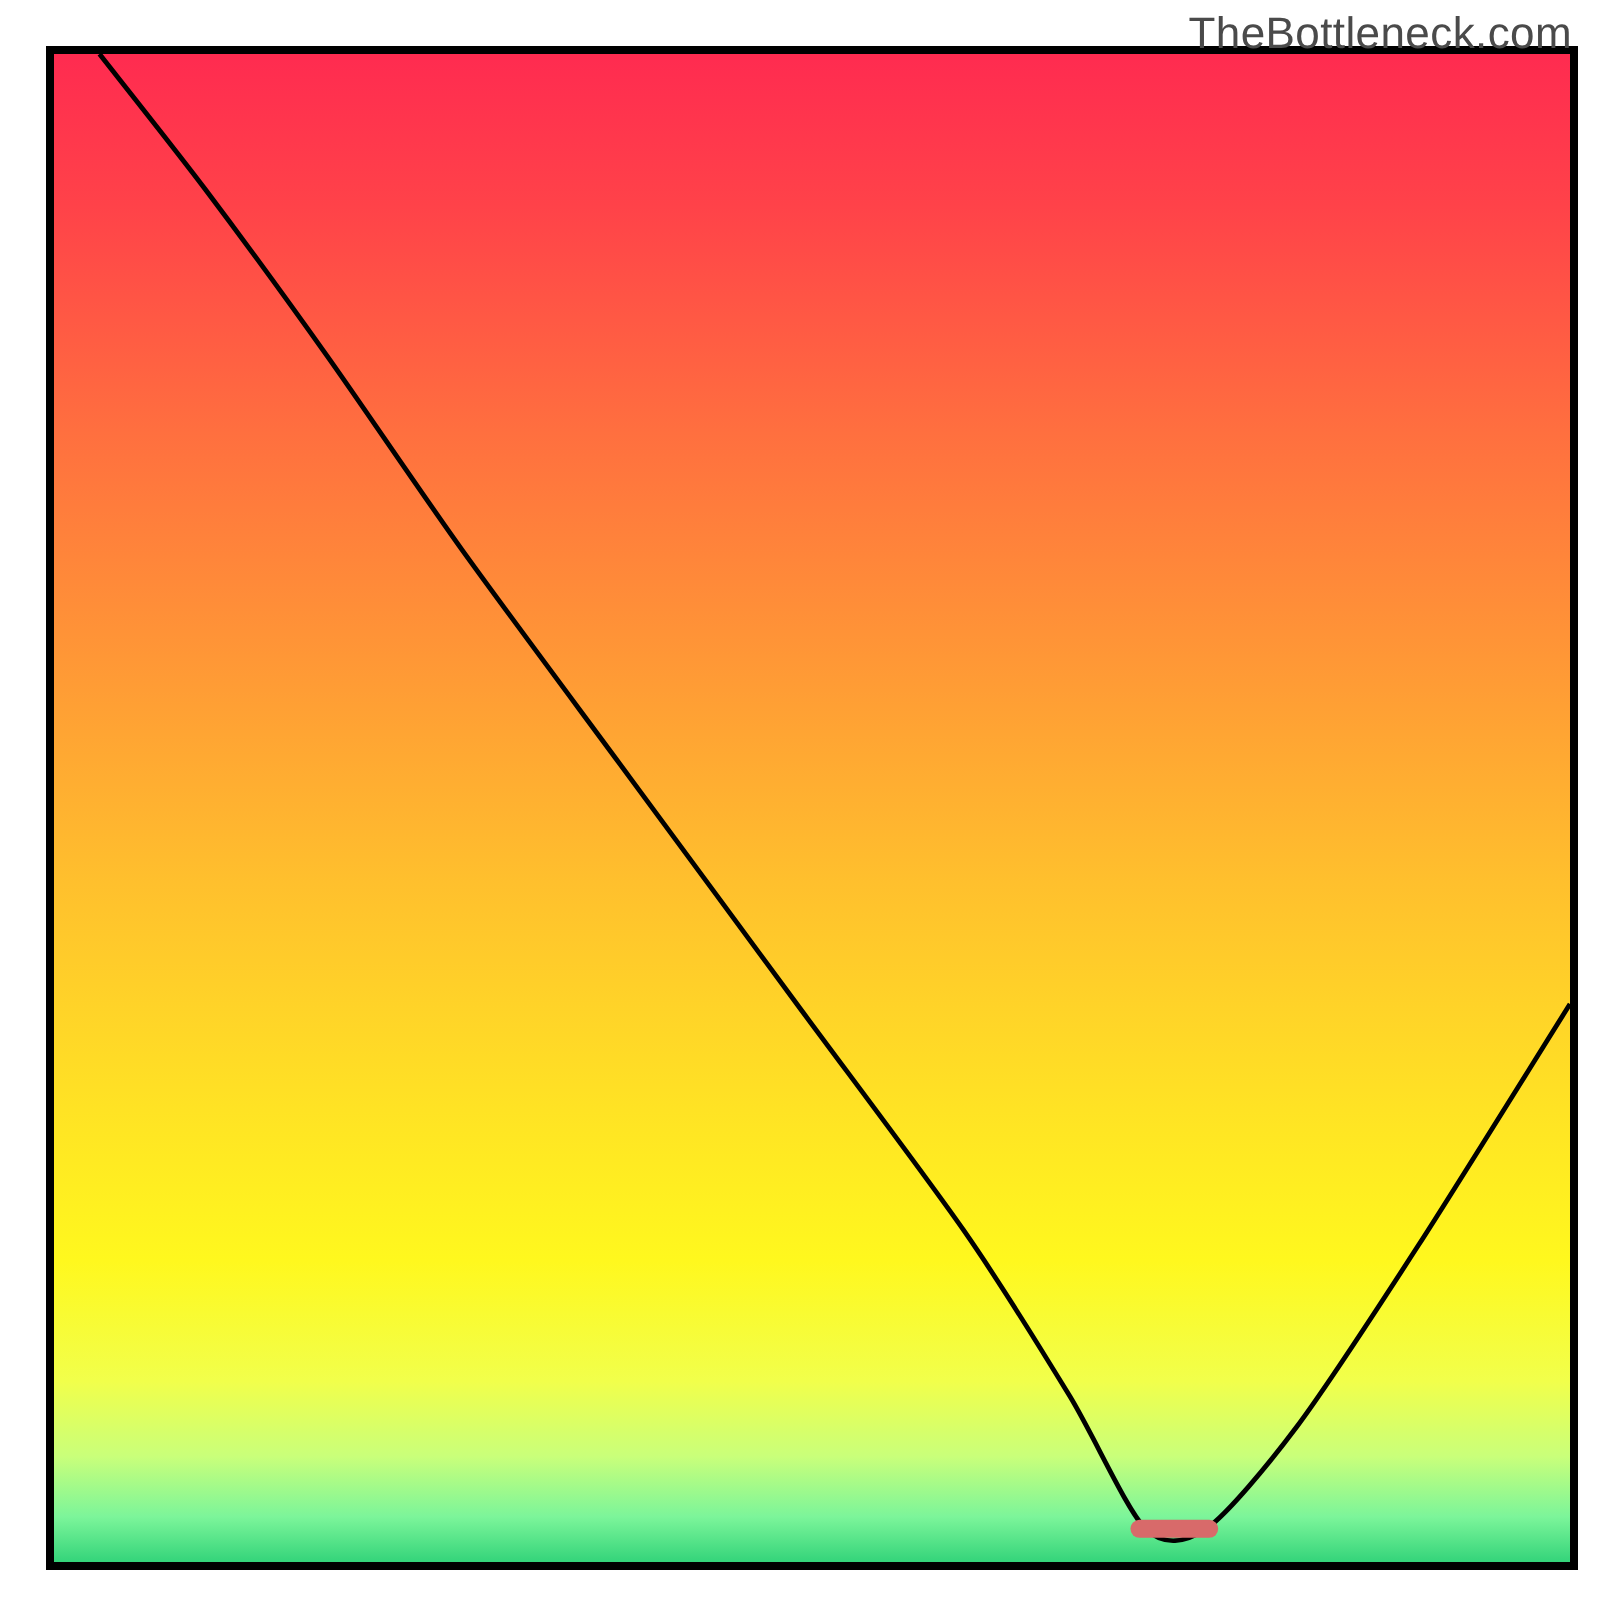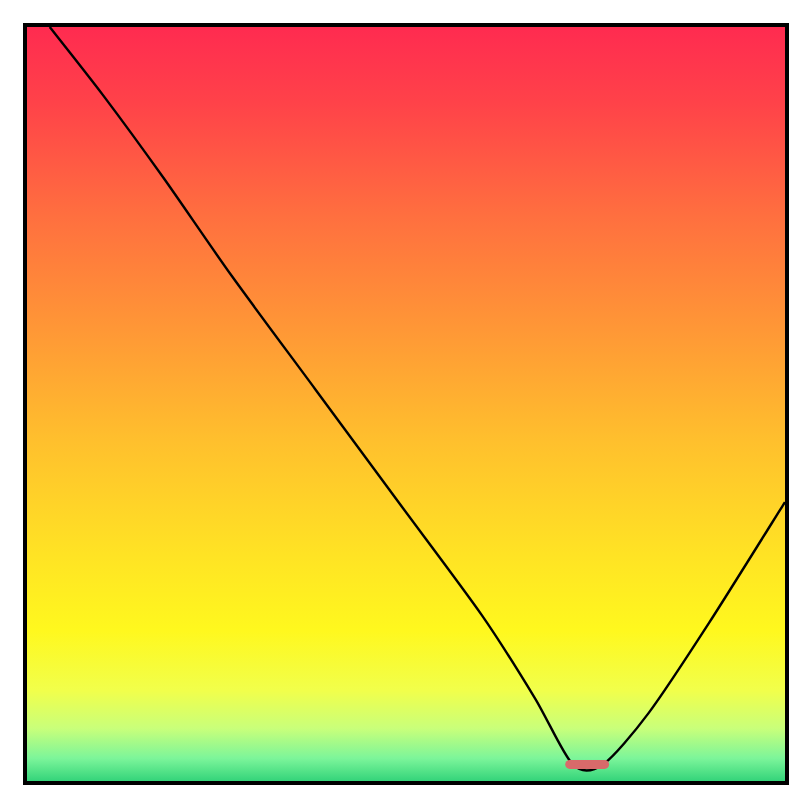--- a/index.html
+++ b/index.html
@@ -26,20 +26,21 @@
     letter-spacing: 0.2px;
   }
   svg {
     display: block;
   }
 </style>
 </head>
 <body>
 
 <div class="chart-container">
+  <div class="watermark">TheBottleneck.com</div>
   <svg id="chart-svg" width="800" height="800" viewBox="0 0 800 800">
     <defs>
       <linearGradient id="bg-grad" x1="0" y1="0" x2="0" y2="1">
           <stop offset="0%" stop-color="#ff2b50"></stop>
           <stop offset="10%" stop-color="#ff4249"></stop>
           <stop offset="25%" stop-color="#ff6f3f"></stop>
           <stop offset="40%" stop-color="#ff9736"></stop>
           <stop offset="55.00000000000001%" stop-color="#ffc02d"></stop>
           <stop offset="70%" stop-color="#ffe324"></stop>
           <stop offset="80%" stop-color="#fff81e"></stop>

